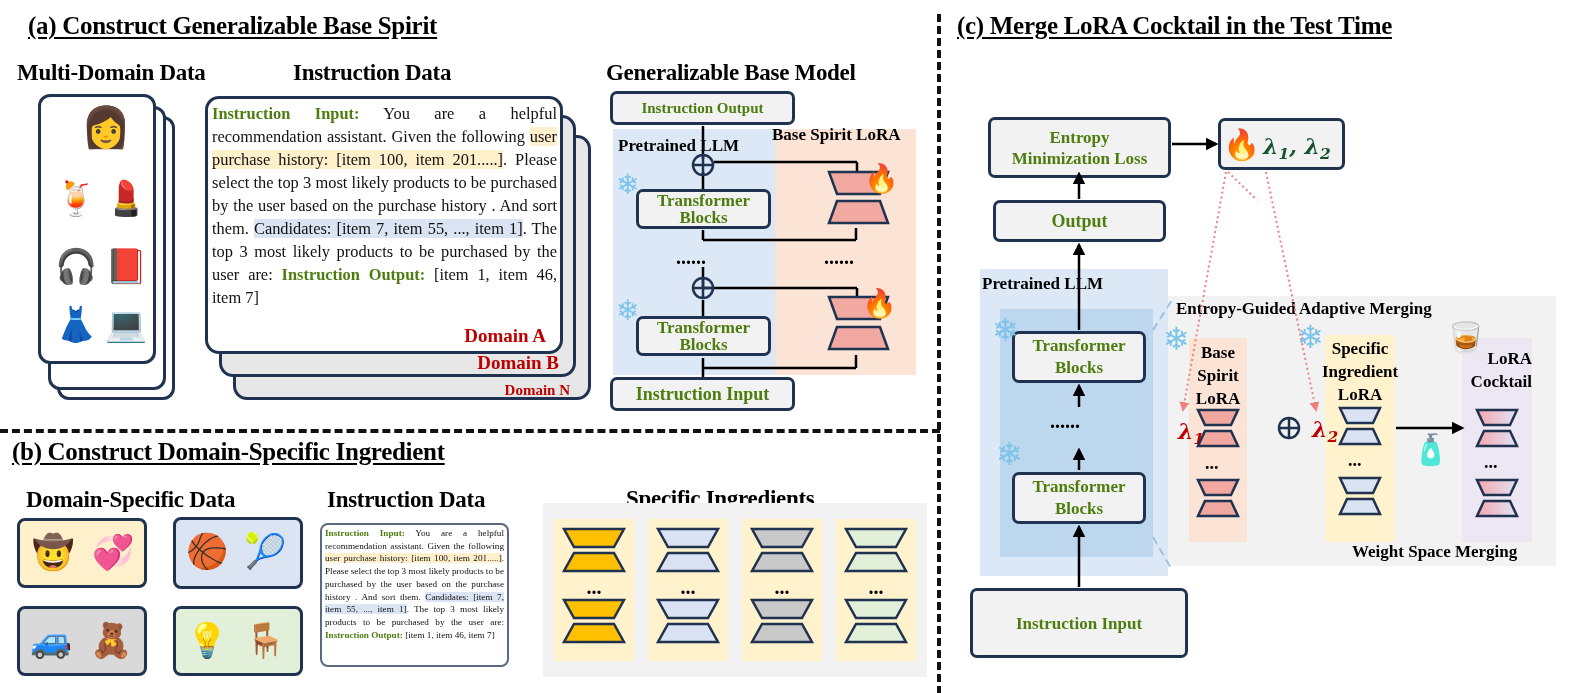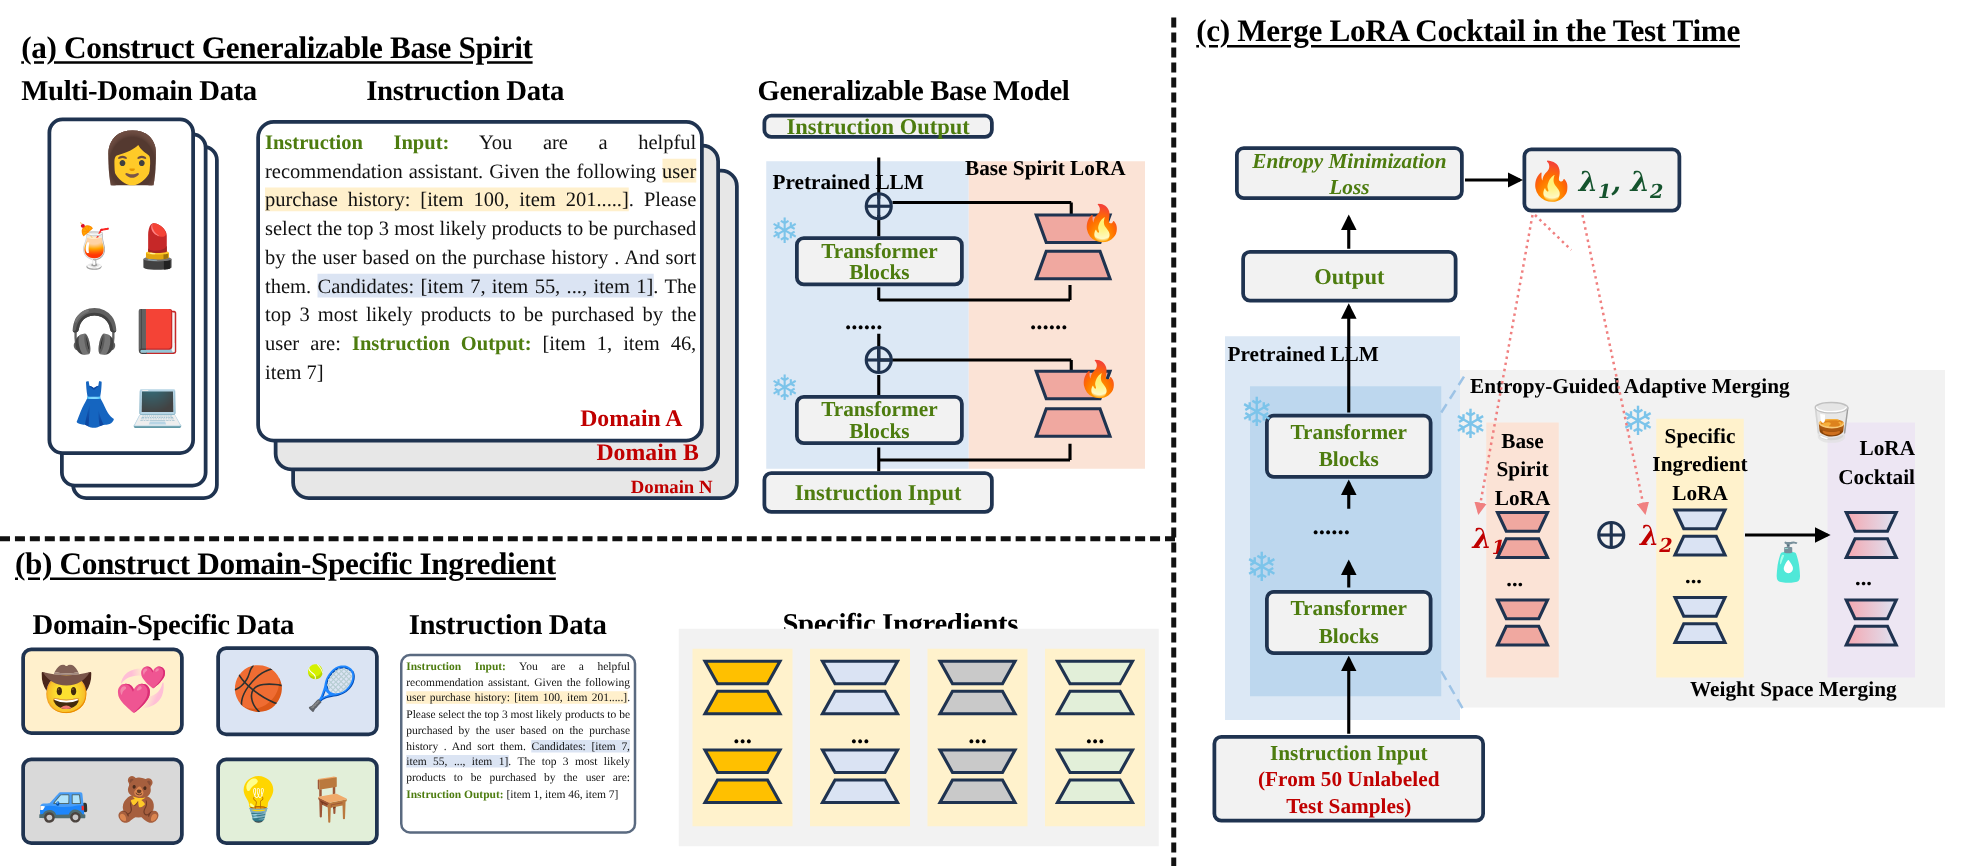--- a/index.html
+++ b/index.html
@@ -17,21 +17,21 @@
   .instr { font-family: "Liberation Serif", serif; text-align: justify; color: #111; }
   .hl-y { background: #fff0cc; }
   .hl-b { background: #dbe4f3; }
   .icon { font-size: 34px; line-height: 1; display: inline-block; }
   .card-stack { border: 3px solid #1f3350; border-radius: 12px; background: #fff; }
   svg { overflow: visible; }
 </style>
 </head>
 <body>
 
-<div class="abs sec-title" style="left:17px;top:12px;margin-top:13px;">(a) Construct Generalizable Base Spirit</div>
+<div class="abs sec-title" style="left:28px;top:12px;">(a) Construct Generalizable Base Spirit</div>
 <div class="abs sub-title" style="left:17px;top:60px;">Multi-Domain Data</div>
 <div class="abs sub-title" style="left:293px;top:60px;">Instruction Data</div>
 <div class="abs sub-title" style="left:606px;top:60px;">Generalizable Base Model</div>
 
 <div class="abs card-stack" style="left:57px;top:116px;width:118px;height:284px;"></div>
 <div class="abs card-stack" style="left:48px;top:106px;width:118px;height:284px;"></div>
 <div class="abs card-stack" style="left:38px;top:94px;width:118px;height:270px;">
   <div class="abs icon" style="left:40px;top:10px;font-size:40px;">👩</div>
   <div class="abs icon" style="left:14px;top:84px;">🍹</div>
   <div class="abs icon" style="left:64px;top:84px;">💄</div>
@@ -52,21 +52,21 @@
     <span class="blue-txt">Instruction Input:</span><span> You are a helpful recommendation assistant. Given the following </span><span class="hl-y">user purchase history: [item 100, item 201.....]</span><span>. Please select the top 3 most likely products to be purchased by the user based on the purchase history . And sort them. </span><span class="hl-b">Candidates: [item 7, item 55, ..., item 1]</span><span>. The top 3 most likely products to be purchased by the user are:</span>
     <span class="blue-txt">Instruction Output:</span><span> [item 1, item 46, item 7]</span>
   </div>
   <div class="abs red-txt" style="right:14px;bottom:4px;font-size:19px;text-align:right;">Domain A</div>
 </div>
 
 <div class="abs" style="left:613px;top:129px;width:162px;height:246px;background:#dce8f5;"></div>
 <div class="abs" style="left:775px;top:129px;width:141px;height:246px;background:#fbe3d6;"></div>
 <div class="abs lbl" style="left:618px;top:136px;font-size:17px;">Pretrained LLM</div>
 <div class="abs lbl" style="left:772px;top:125px;font-size:17px;">Base Spirit LoRA</div>
-<div class="abs box center blue-txt" style="left:610px;top:91px;width:185px;height:20px;font-size:18px;">Instruction Output</div>
+<div class="abs box center blue-txt" style="left:610px;top:91px;width:185px;height:34px;font-size:15px;">Instruction Output</div>
 <div class="abs box center blue-txt" style="left:610px;top:377px;width:185px;height:34px;font-size:18px;">Instruction Input</div>
 <div class="abs box center blue-txt" style="left:636px;top:189px;width:135px;height:40px;font-size:17px;line-height:17px;padding:0 8px;">Transformer Blocks</div>
 <div class="abs box center blue-txt" style="left:636px;top:316px;width:135px;height:40px;font-size:17px;line-height:17px;padding:0 8px;">Transformer Blocks</div>
 <div class="abs" style="left:616px;top:168px;font-size:28px;color:#7cc4ea;">❄</div>
 <div class="abs" style="left:616px;top:294px;font-size:28px;color:#7cc4ea;">❄</div>
 <div class="abs lbl" style="left:676px;top:246px;font-size:20px;">......</div>
 <div class="abs lbl" style="left:824px;top:246px;font-size:20px;">......</div>
 
 <svg class="abs" style="left:0;top:0;" width="1572" height="693">
   <g stroke="#000" stroke-width="2.5" fill="none">
@@ -166,37 +166,36 @@
 <div class="abs sec-title" style="left:957px;top:12px;">(c) Merge LoRA Cocktail in the Test Time</div>
 
 <div class="abs" style="left:980px;top:269px;width:188px;height:307px;background:#dce8f5;"></div>
 <div class="abs" style="left:1000px;top:309px;width:153px;height:248px;background:#bdd7ee;"></div>
 <div class="abs" style="left:1168px;top:296px;width:388px;height:270px;background:#f2f2f2;"></div>
 <div class="abs" style="left:1189px;top:338px;width:58px;height:204px;background:#fbe3d6;"></div>
 <div class="abs" style="left:1325px;top:335px;width:70px;height:207px;background:#fff2cc;"></div>
 <div class="abs" style="left:1462px;top:338px;width:70px;height:204px;background:#ede6f3;"></div>
 
 <div class="abs lbl" style="left:982px;top:274px;font-size:17px;">Pretrained LLM</div>
-<div class="abs box center blue-txt" style="left:988px;top:117px;width:183px;height:43px;font-size:17px;line-height:21px;padding:0 10px;font-style:italic;">Entropy Minimization Loss</div>
+<div class="abs box center blue-txt" style="left:988px;top:117px;width:183px;height:61px;font-size:17px;line-height:21px;padding:0 10px;">Entropy Minimization Loss</div>
 <div class="abs box" style="left:1218px;top:118px;width:127px;height:52px;">
   <span class="abs" style="left:2px;top:6px;font-size:30px;">🔥</span>
   <span class="abs" style="left:42px;top:12px;font-size:22px;color:#14532d;font-style:italic;font-weight:bold;">λ<sub style="font-size:0.7em">1</sub>, λ<sub style="font-size:0.7em">2</sub></span>
 </div>
 <div class="abs box center blue-txt" style="left:993px;top:200px;width:173px;height:42px;font-size:18px;">Output</div>
 <div class="abs box center blue-txt" style="left:1012px;top:331px;width:134px;height:52px;font-size:17px;line-height:22px;padding:0 14px;">Transformer Blocks</div>
 <div class="abs box center blue-txt" style="left:1012px;top:472px;width:134px;height:52px;font-size:17px;line-height:22px;padding:0 14px;">Transformer Blocks</div>
 <div class="abs lbl" style="left:1050px;top:410px;font-size:20px;">......</div>
 <div class="abs" style="left:992px;top:311px;font-size:32px;color:#7cc4ea;">❄</div>
 <div class="abs" style="left:996px;top:435px;font-size:32px;color:#7cc4ea;">❄</div>
 <div class="abs" style="left:1163px;top:320px;font-size:32px;color:#7cc4ea;">❄</div>
 <div class="abs" style="left:1297px;top:318px;font-size:32px;color:#7cc4ea;">❄</div>
 
 <div class="abs box center" style="left:970px;top:588px;width:218px;height:70px;flex-direction:column;line-height:21px;">
   <span class="blue-txt" style="font-size:17px;">Instruction Input</span>
-  <span class="red-txt" style="font-size:17px;width:170px;">(From 50 Unlabeled Test Samples)</span>
 </div>
 
 <div class="abs lbl" style="left:1176px;top:299px;font-size:17px;">Entropy-Guided Adaptive Merging</div>
 <div class="abs lbl center" style="left:1192px;top:341px;width:52px;font-size:17px;line-height:23px;white-space:normal;">Base Spirit LoRA</div>
 <div class="abs lbl center" style="left:1318px;top:337px;width:84px;font-size:17px;line-height:23px;white-space:normal;">Specific Ingredient LoRA</div>
 <div class="abs lbl center" style="left:1470px;top:347px;width:62px;font-size:17px;line-height:23px;white-space:normal;text-align:right;">LoRA Cocktail</div>
 <div class="abs" style="left:1447px;top:320px;font-size:30px;">🥃</div>
 <div class="abs" style="left:1412px;top:432px;font-size:30px;">🧴</div>
 <div class="abs" style="left:1178px;top:418px;font-size:22px;color:#c00000;font-style:italic;font-weight:bold;">λ<sub style="font-size:0.7em">1</sub></div>
 <div class="abs" style="left:1312px;top:416px;font-size:22px;color:#c00000;font-style:italic;font-weight:bold;">λ<sub style="font-size:0.7em">2</sub></div>

